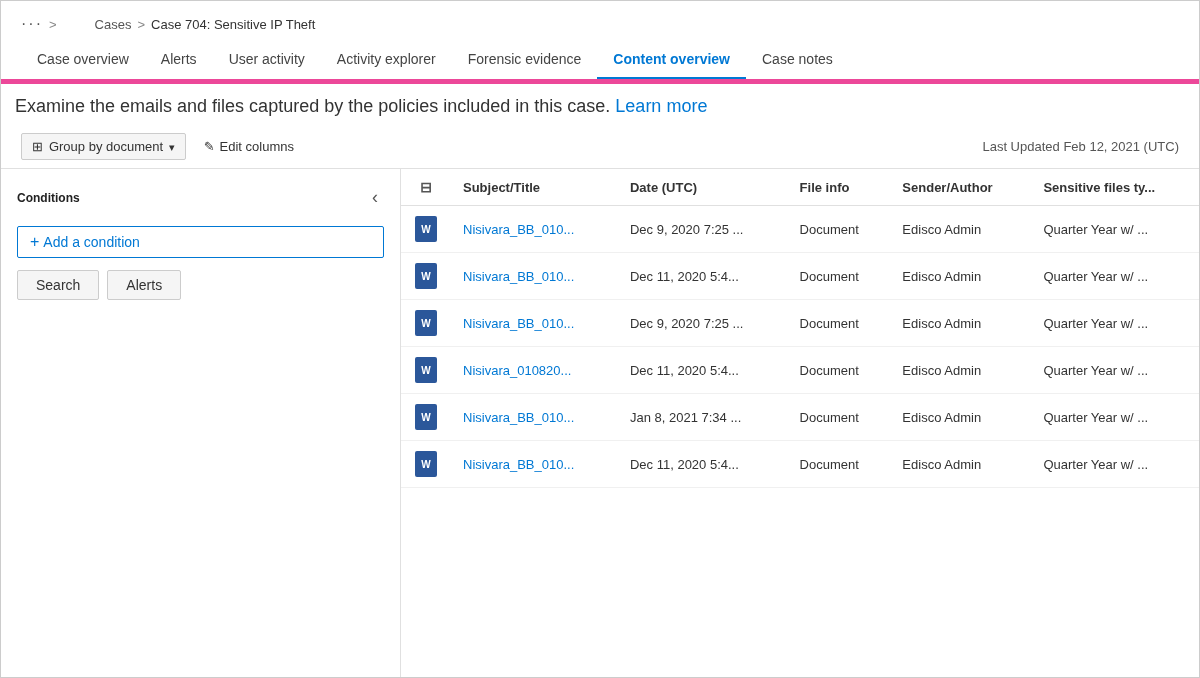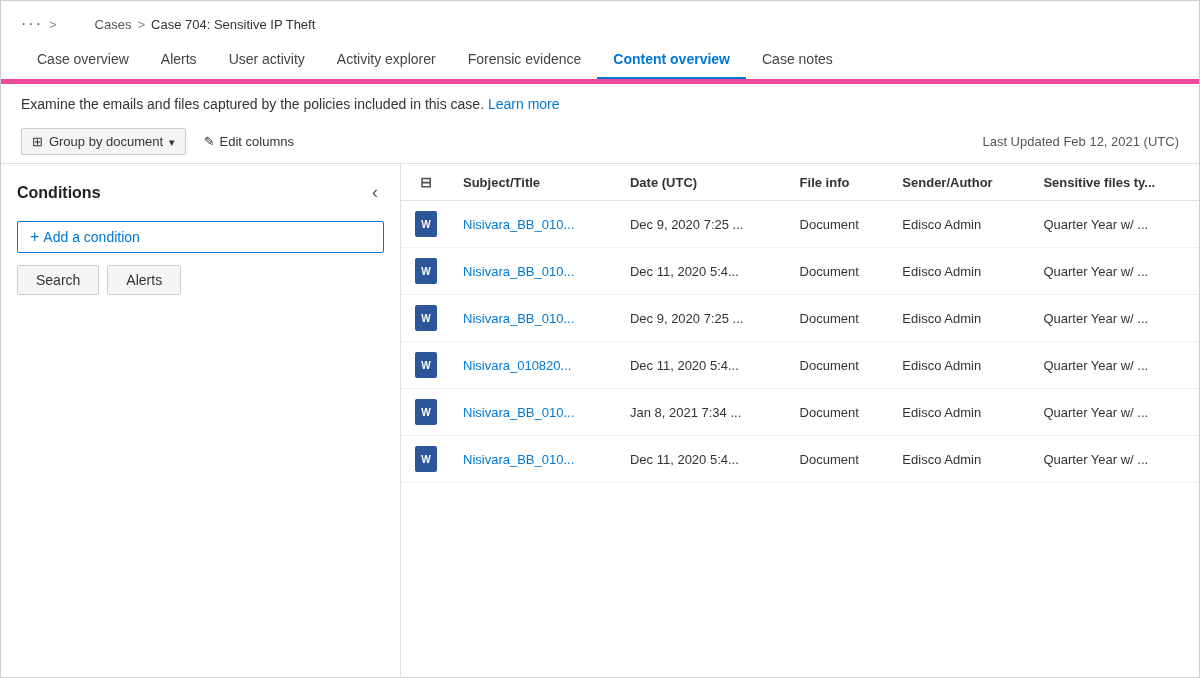--- a/index.html
+++ b/index.html
@@ -49,22 +49,22 @@
       white-space: nowrap;
     }
     .nav-tab.active {
       color: #0078d4;
       border-bottom: 2px solid #0078d4;
       font-weight: 600;
     }
 
     
     .desc-bar {
-      padding: 12px 20px 10px 20px;
-      font-size: 14px;
+      padding: 12px 20px 10px 14px;
+      font-size: 18px;
       color: #333;
     }
     .desc-bar a { color: #0078d4; text-decoration: none; }
 
     
     .toolbar {
       display: flex;
       align-items: center;
       justify-content: space-between;
       padding: 6px 20px 8px 20px;
@@ -115,21 +115,21 @@
       flex-direction: column;
       padding: 16px;
     }
     .conditions-header {
       display: flex;
       align-items: center;
       justify-content: space-between;
       margin-bottom: 16px;
     }
     .conditions-title {
-      font-size: 16px;
+      font-size: 12px;
       font-weight: 600;
       color: #222;
     }
     .collapse-btn {
       cursor: pointer;
       font-size: 16px;
       color: #555;
       border: none;
       background: none;
       padding: 2px 6px;

